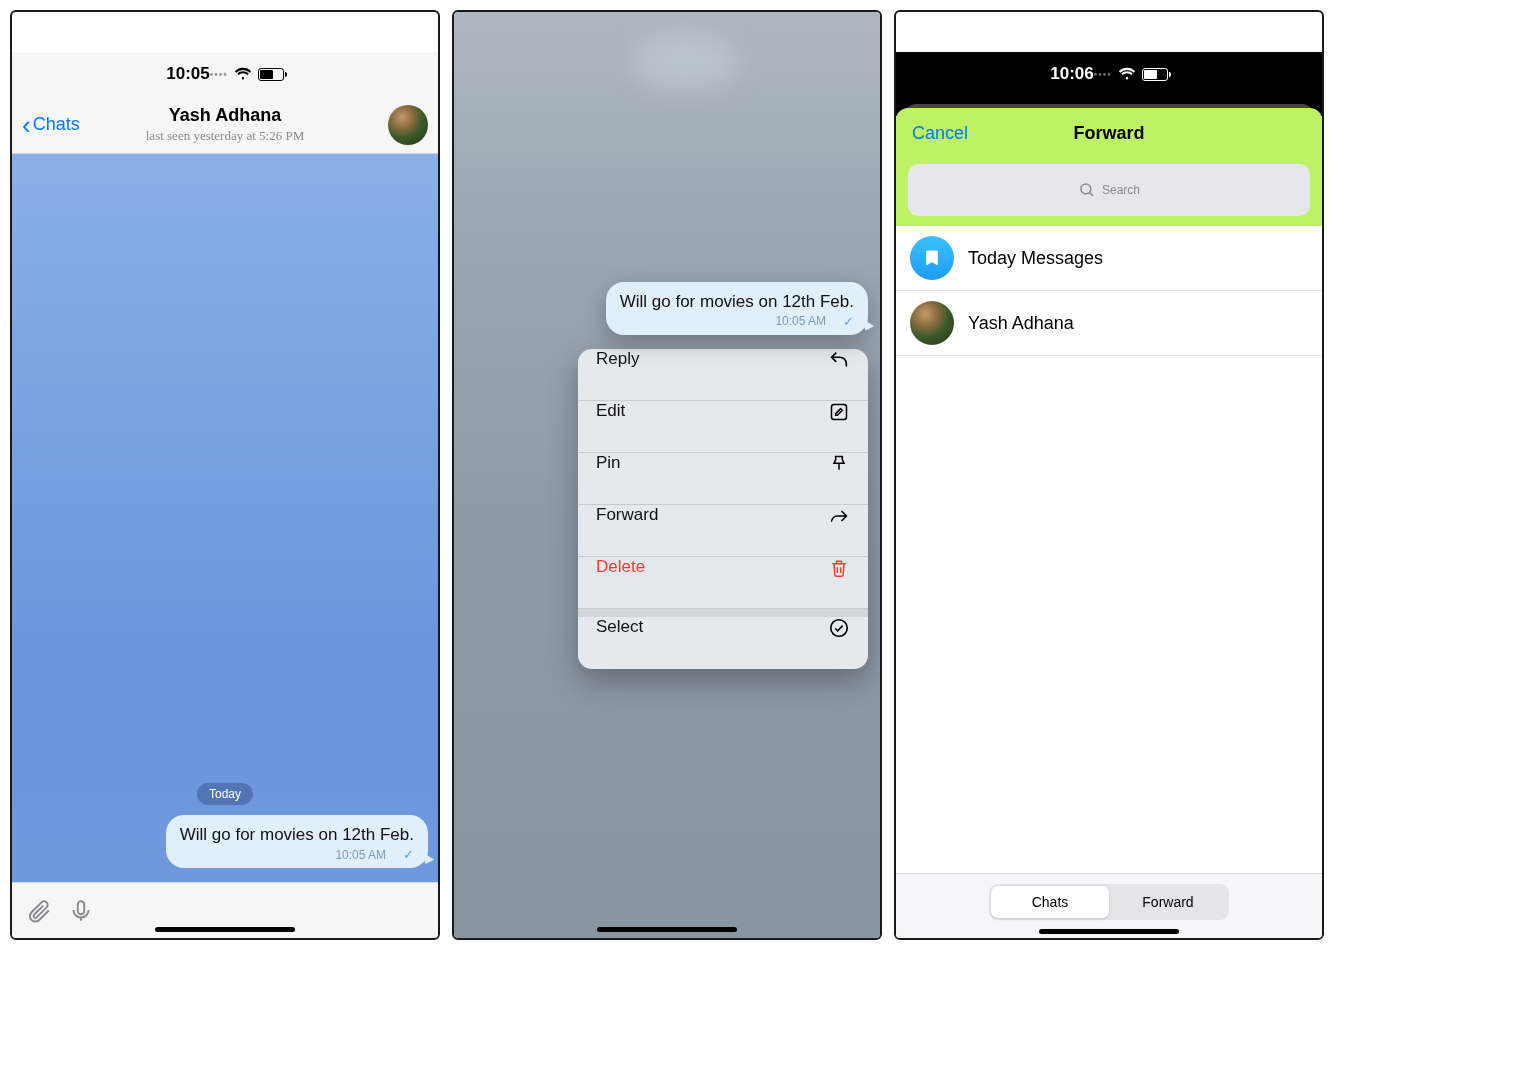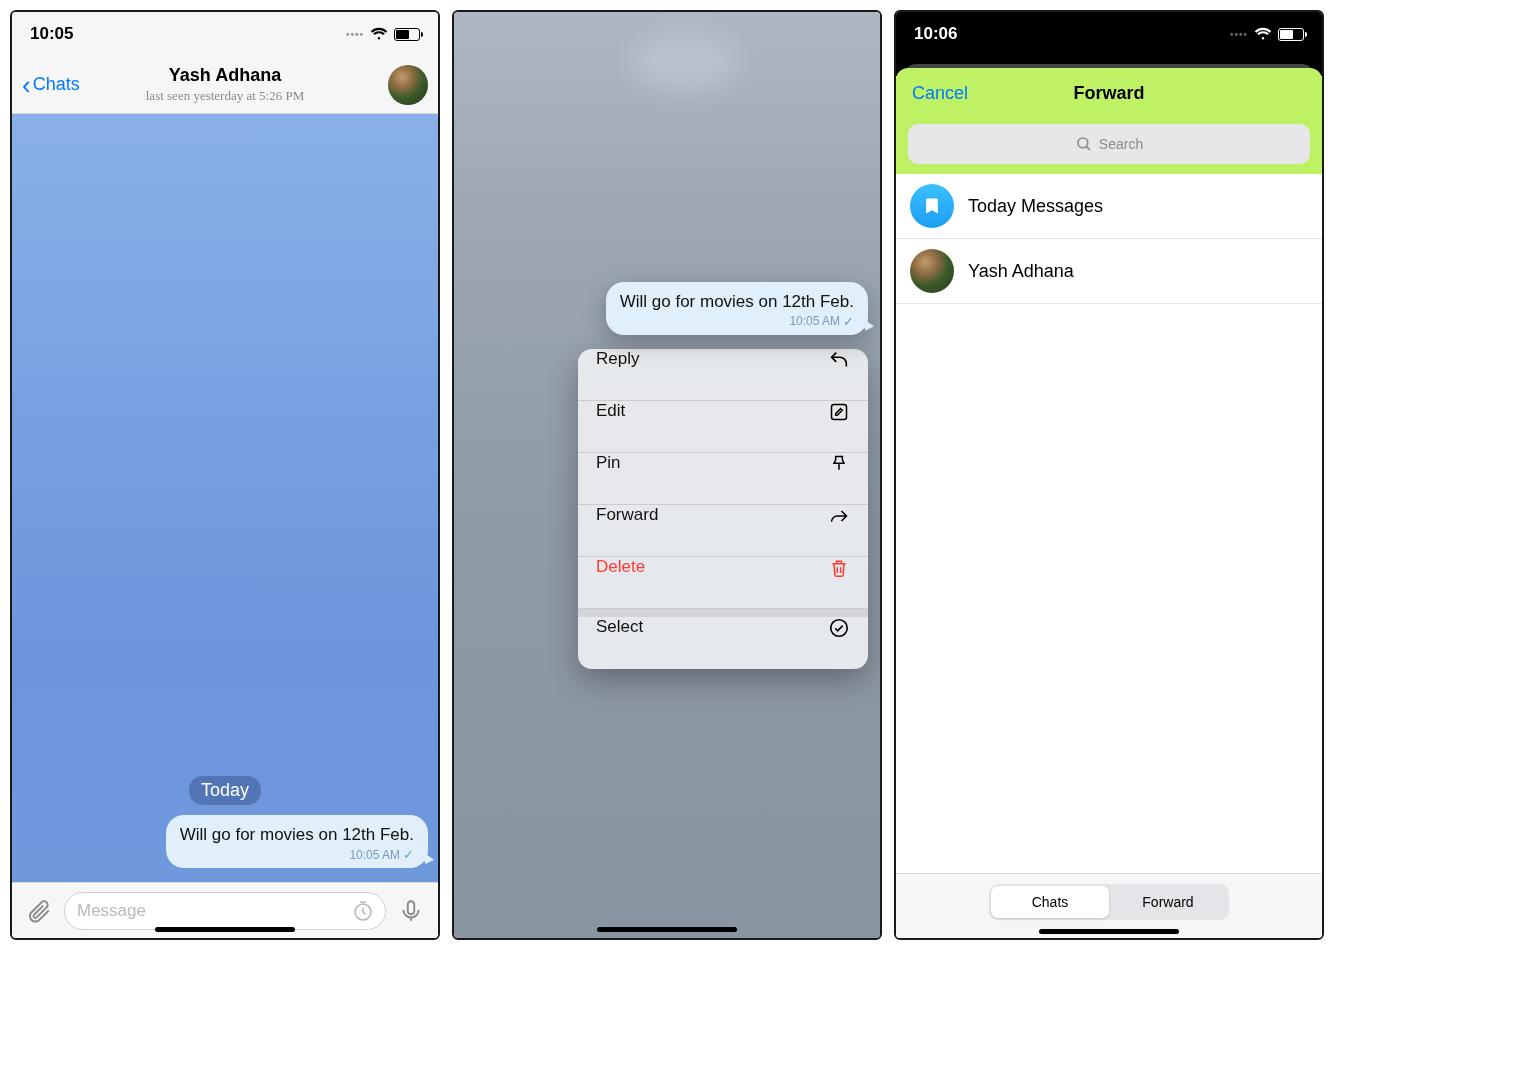--- a/index.html
+++ b/index.html
@@ -24,24 +24,25 @@
     position: relative;
     display: flex;
     flex-direction: column;
     background: #fff;
   }
   
   .status-bar {
     height: 44px;
     display: flex;
     align-items: center;
-    justify-content: space-between;
+    justify-content: center;
     padding: 0 18px;
     font-size: 17px;
     font-weight: 600;
+    margin-top: 40px;
   }
   .status-bar.dark { background: #000; color: #fff; }
   .status-bar.light { background: #f6f6f6; color: #000; }
   .status-right { display: flex; align-items: center; gap: 6px; }
   .dots { font-size: 10px; letter-spacing: 1px; color: #999; }
   .status-bar.dark .dots { color: #666; }
   .battery {
     width: 26px; height: 13px; border: 1.5px solid currentColor; border-radius: 3px;
     position: relative; display: inline-block;
   }
@@ -90,21 +91,21 @@
     position: relative;
     display: flex;
     flex-direction: column;
     justify-content: flex-end;
     padding: 10px 10px 14px;
   }
   .date-pill {
     align-self: center;
     background: rgba(60,90,150,0.55);
     color: #fff;
-    font-size: 18px;
+    font-size: 12px;
     padding: 4px 12px;
     border-radius: 14px;
     margin-bottom: 10px;
     font-weight: 500;
   }
   .bubble {
     align-self: flex-end;
     background: #e1effb;
     border-radius: 18px;
     padding: 10px 14px 6px;
@@ -121,21 +122,21 @@
   }
   .bubble-text { font-size: 17px; color: #111; }
   .bubble-meta {
     text-align: right;
     font-size: 12px;
     color: #7a9bbc;
     margin-top: 2px;
     display: flex;
     justify-content: flex-end;
     align-items: center;
-    gap: 3px;
+    gap: 17px;
   }
   .check { color: #5aa0d8; font-size: 13px; }
 
   
   .input-bar {
     height: 56px;
     background: #f6f6f6;
     border-top: 1px solid #d8d8d8;
     display: flex;
     align-items: center;
@@ -260,29 +261,29 @@
     position: relative;
   }
   .modal-cancel {
     position: absolute; left: 16px;
     color: #007aff;
     font-size: 18px;
   }
   .modal-title { font-size: 18px; font-weight: 600; color: #000; }
   .search-wrap { padding: 6px 12px 10px; }
   .search-field {
-    height: 40px;
+    height: 52px;
     background: #e7e7ea;
     border-radius: 10px;
     display: flex;
     align-items: center;
     justify-content: center;
     gap: 6px;
     color: #8a8a8f;
-    font-size: 14px;
+    font-size: 12px;
   }
   .list {
     background: #fff;
     flex: 1;
   }
   .row {
     display: flex;
     align-items: center;
     gap: 14px;
     padding: 10px 14px;
@@ -371,29 +372,20 @@
           <span class="check">✓</span>
         </div>
       </div>
     </div>
     <div class="input-bar">
       <div class="icon-btn">
         <svg width="26" height="26" viewBox="0 0 24 24" fill="none" stroke="currentColor" stroke-width="1.8">
             <path d="M21 11.5l-8.8 8.8a5 5 0 01-7.1-7.1l9.2-9.2a3.3 3.3 0 014.7 4.7l-9.2 9.2a1.7 1.7 0 01-2.4-2.4l8.5-8.5"></path>
           </svg>
       </div>
-      <div class="msg-field">
-        <span>Message</span>
-        <span class="timer">
-          <svg width="24" height="24" viewBox="0 0 24 24" fill="none" stroke="currentColor" stroke-width="1.6">
-              <circle cx="12" cy="13" r="8"></circle>
-              <path d="M12 9v4l2.5 2.5M9 3h6"></path>
-            </svg>
-        </span>
-      </div>
       <div class="icon-btn">
         <svg width="26" height="26" viewBox="0 0 24 24" fill="none" stroke="currentColor" stroke-width="1.8">
             <rect x="9" y="3" width="6" height="12" rx="3"></rect>
             <path d="M5 11a7 7 0 0014 0M12 18v3"></path>
           </svg>
       </div>
     </div>
     <div class="home-indicator"></div>
   </div>
 

